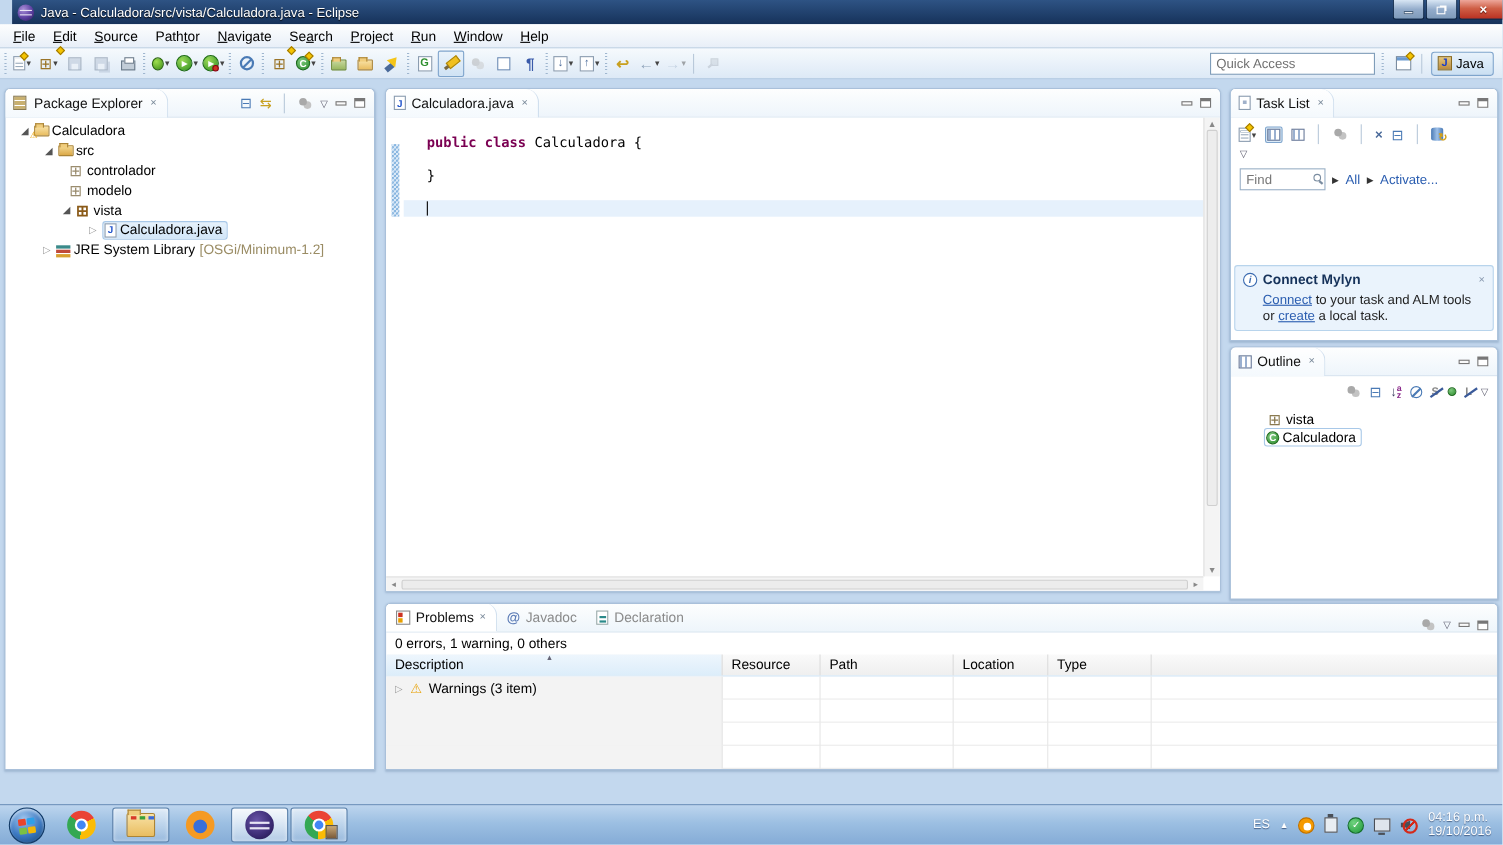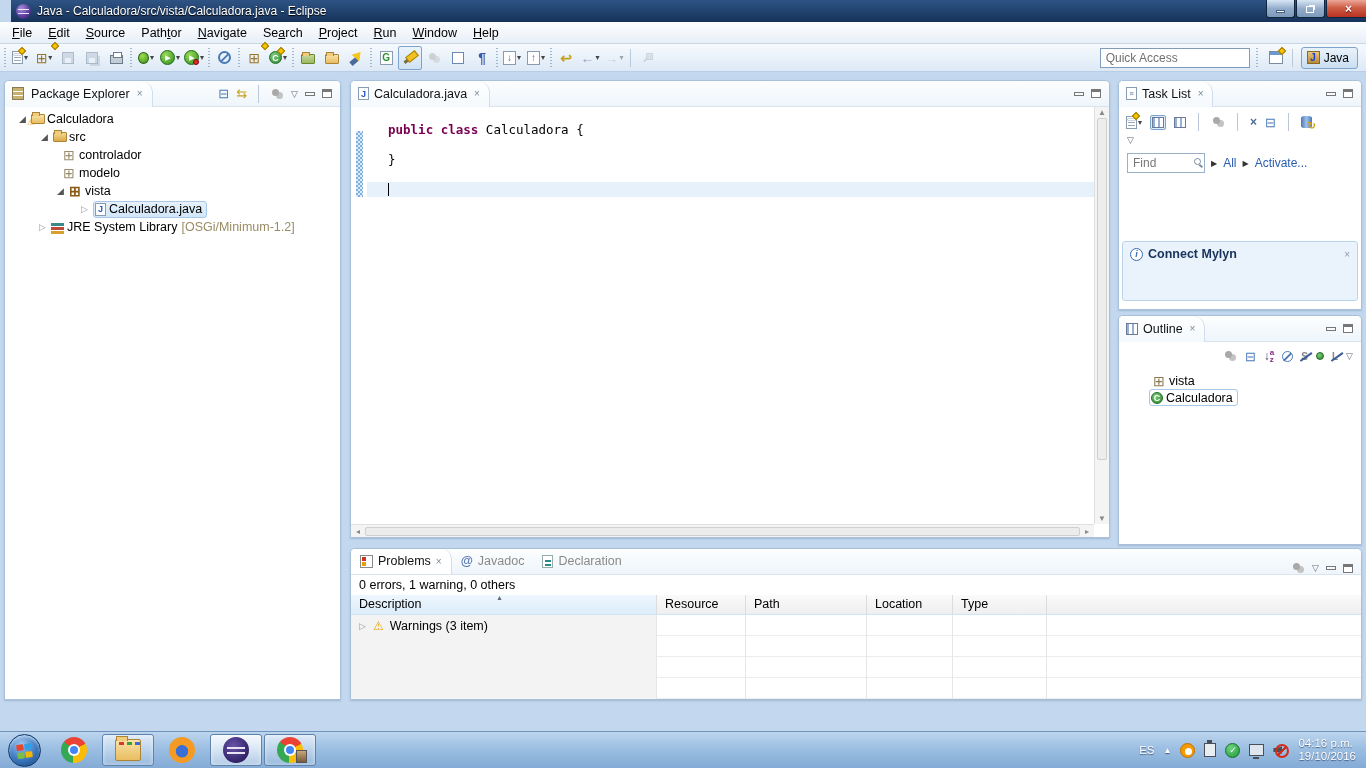--- a/index.html
+++ b/index.html
@@ -560,20 +560,23 @@
       <span class="tlink">Activate...</span>
     </div>
     <div class="mylyn">
       <div class="mylyn-head">
         <span class="ic-info">
             <span>i</span>
           </span>
         <span class="mylyn-title">Connect Mylyn</span>
         <span class="mylyn-x">×</span>
       </div>
+      <div class="mylyn-body">
+        <a>Connect</a><span> to your task and ALM tools or </span><a>create</a><span> a local task.</span>
+      </div>
     </div>
   </div>
 
   <div class="panel" style="left:1118px; top:315px; width:244px; height:230px;">
     <div class="phead">
       <div class="vtab">
         <span class="ic-grid-blue" style="width:12px;height:12px;"></span>
         <span>Outline</span>
         <span class="x">×</span>
       </div>

